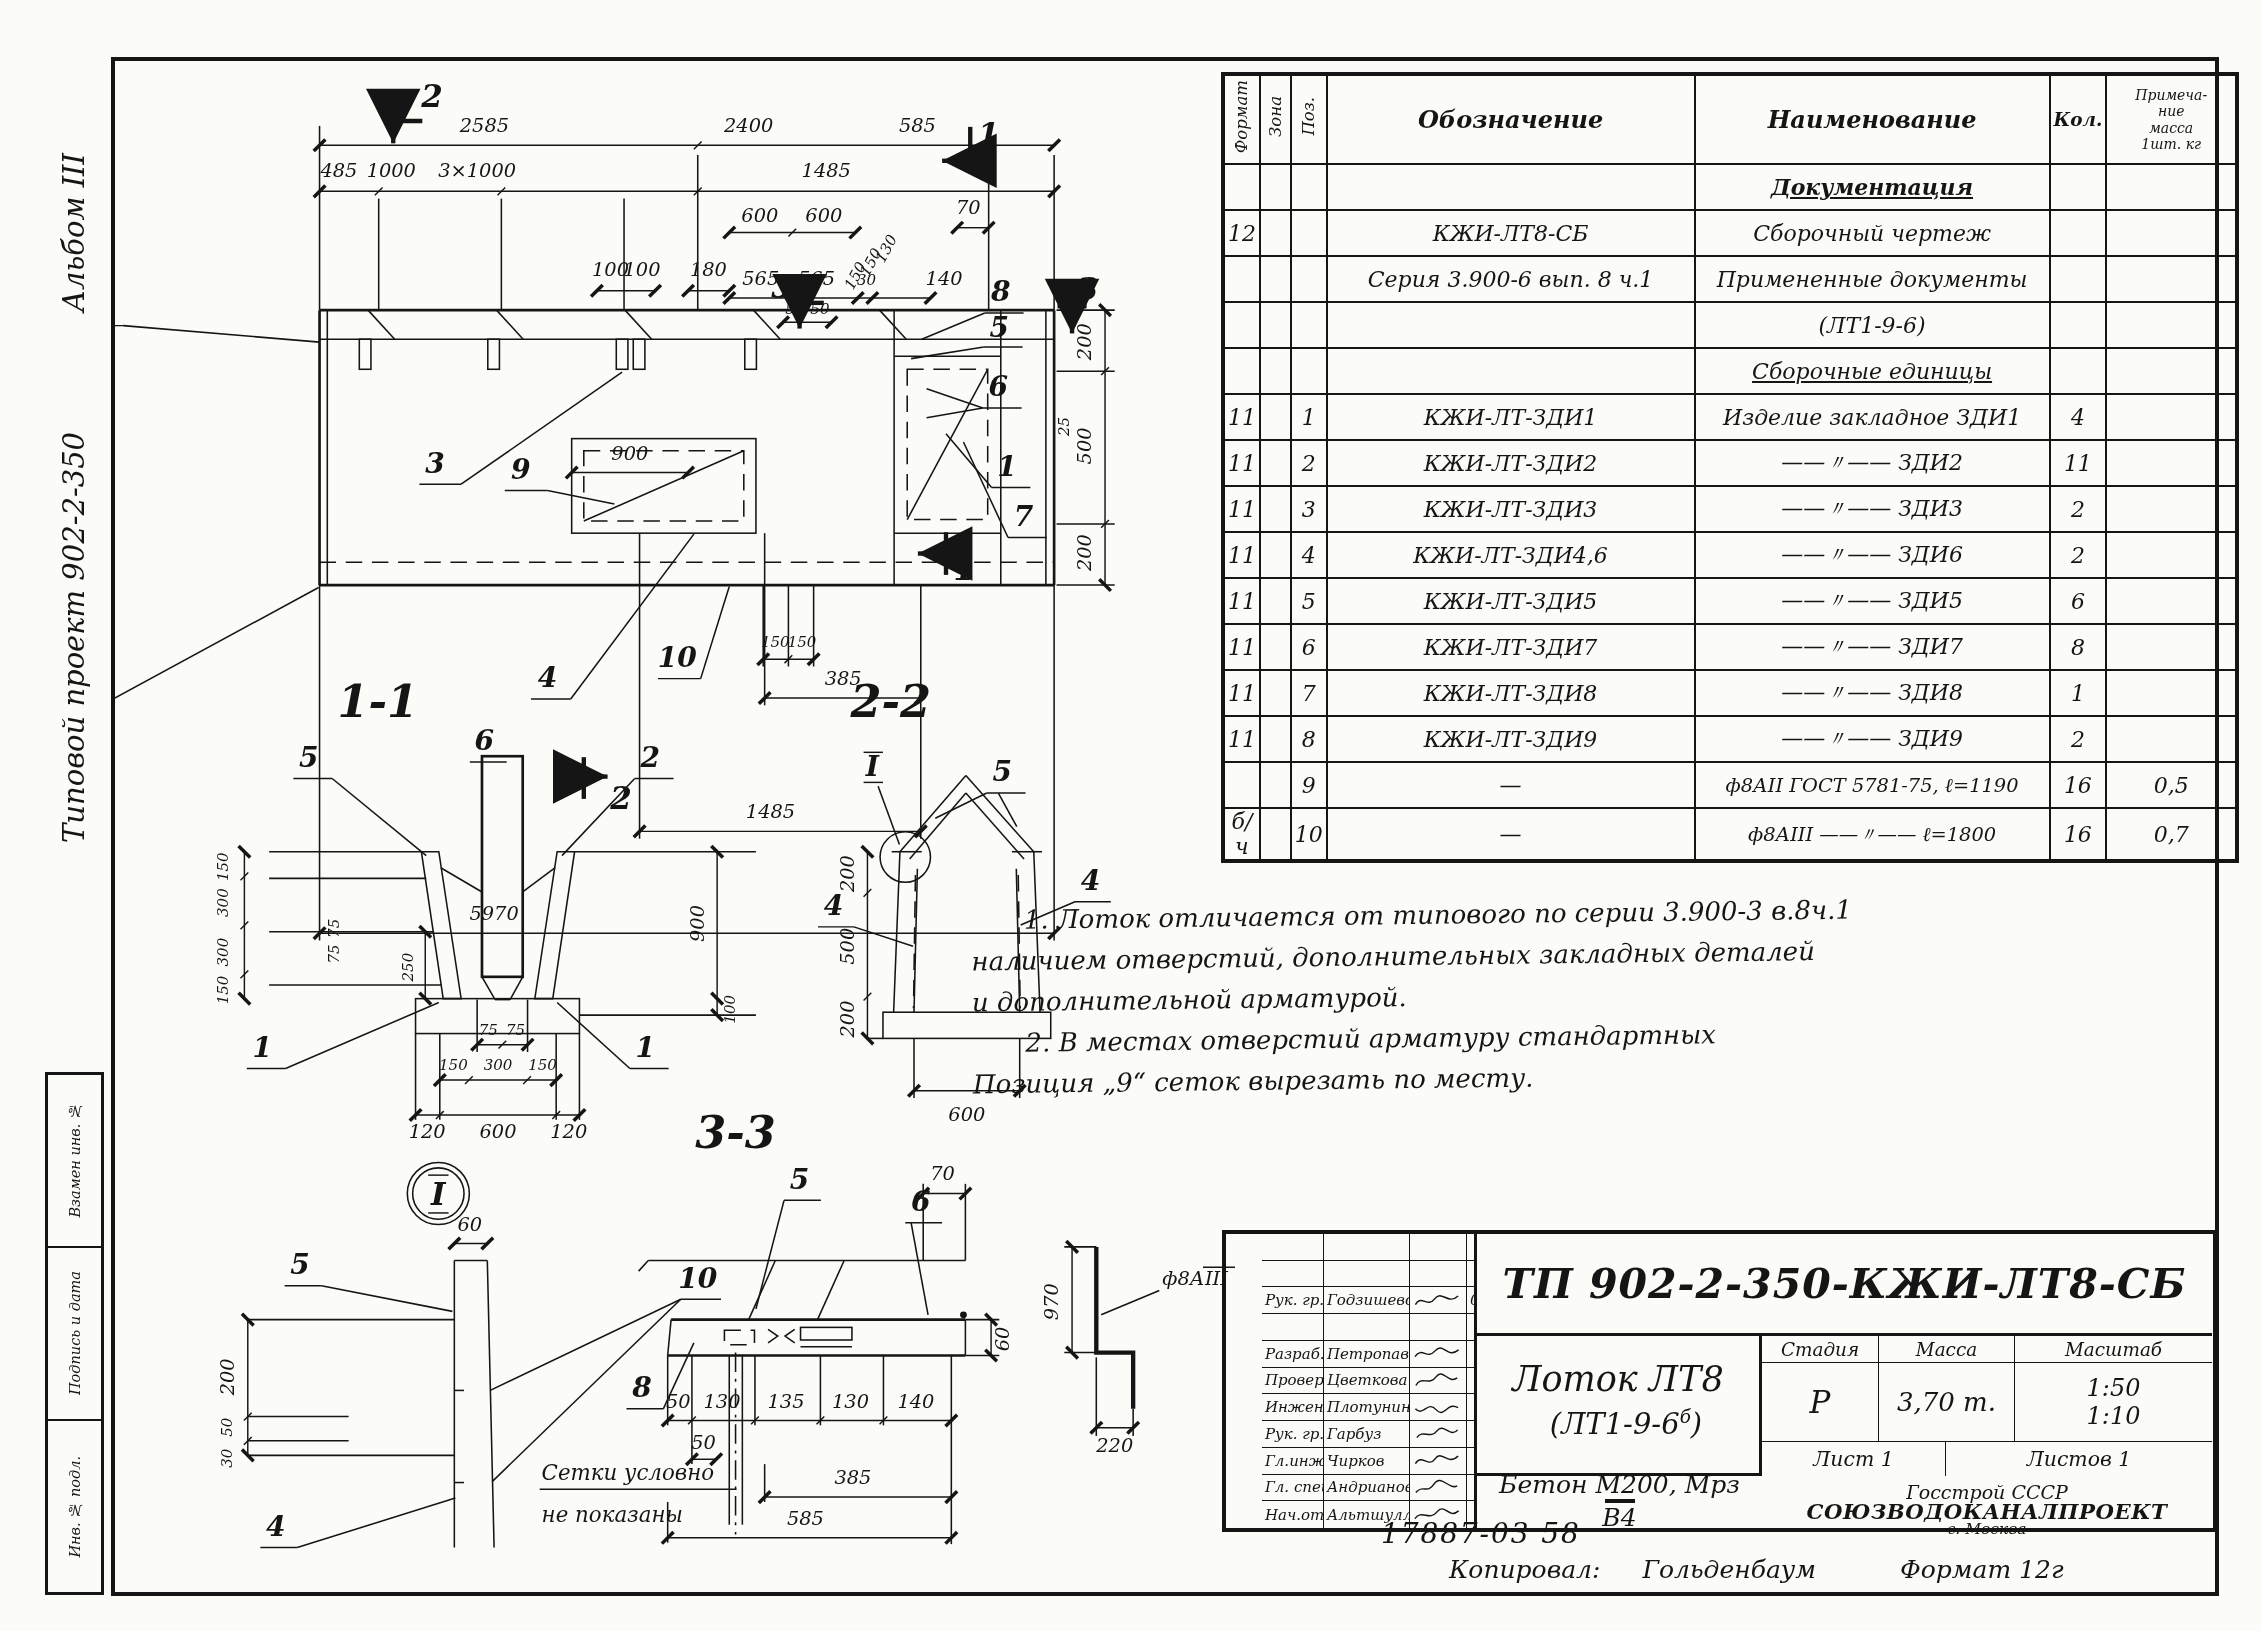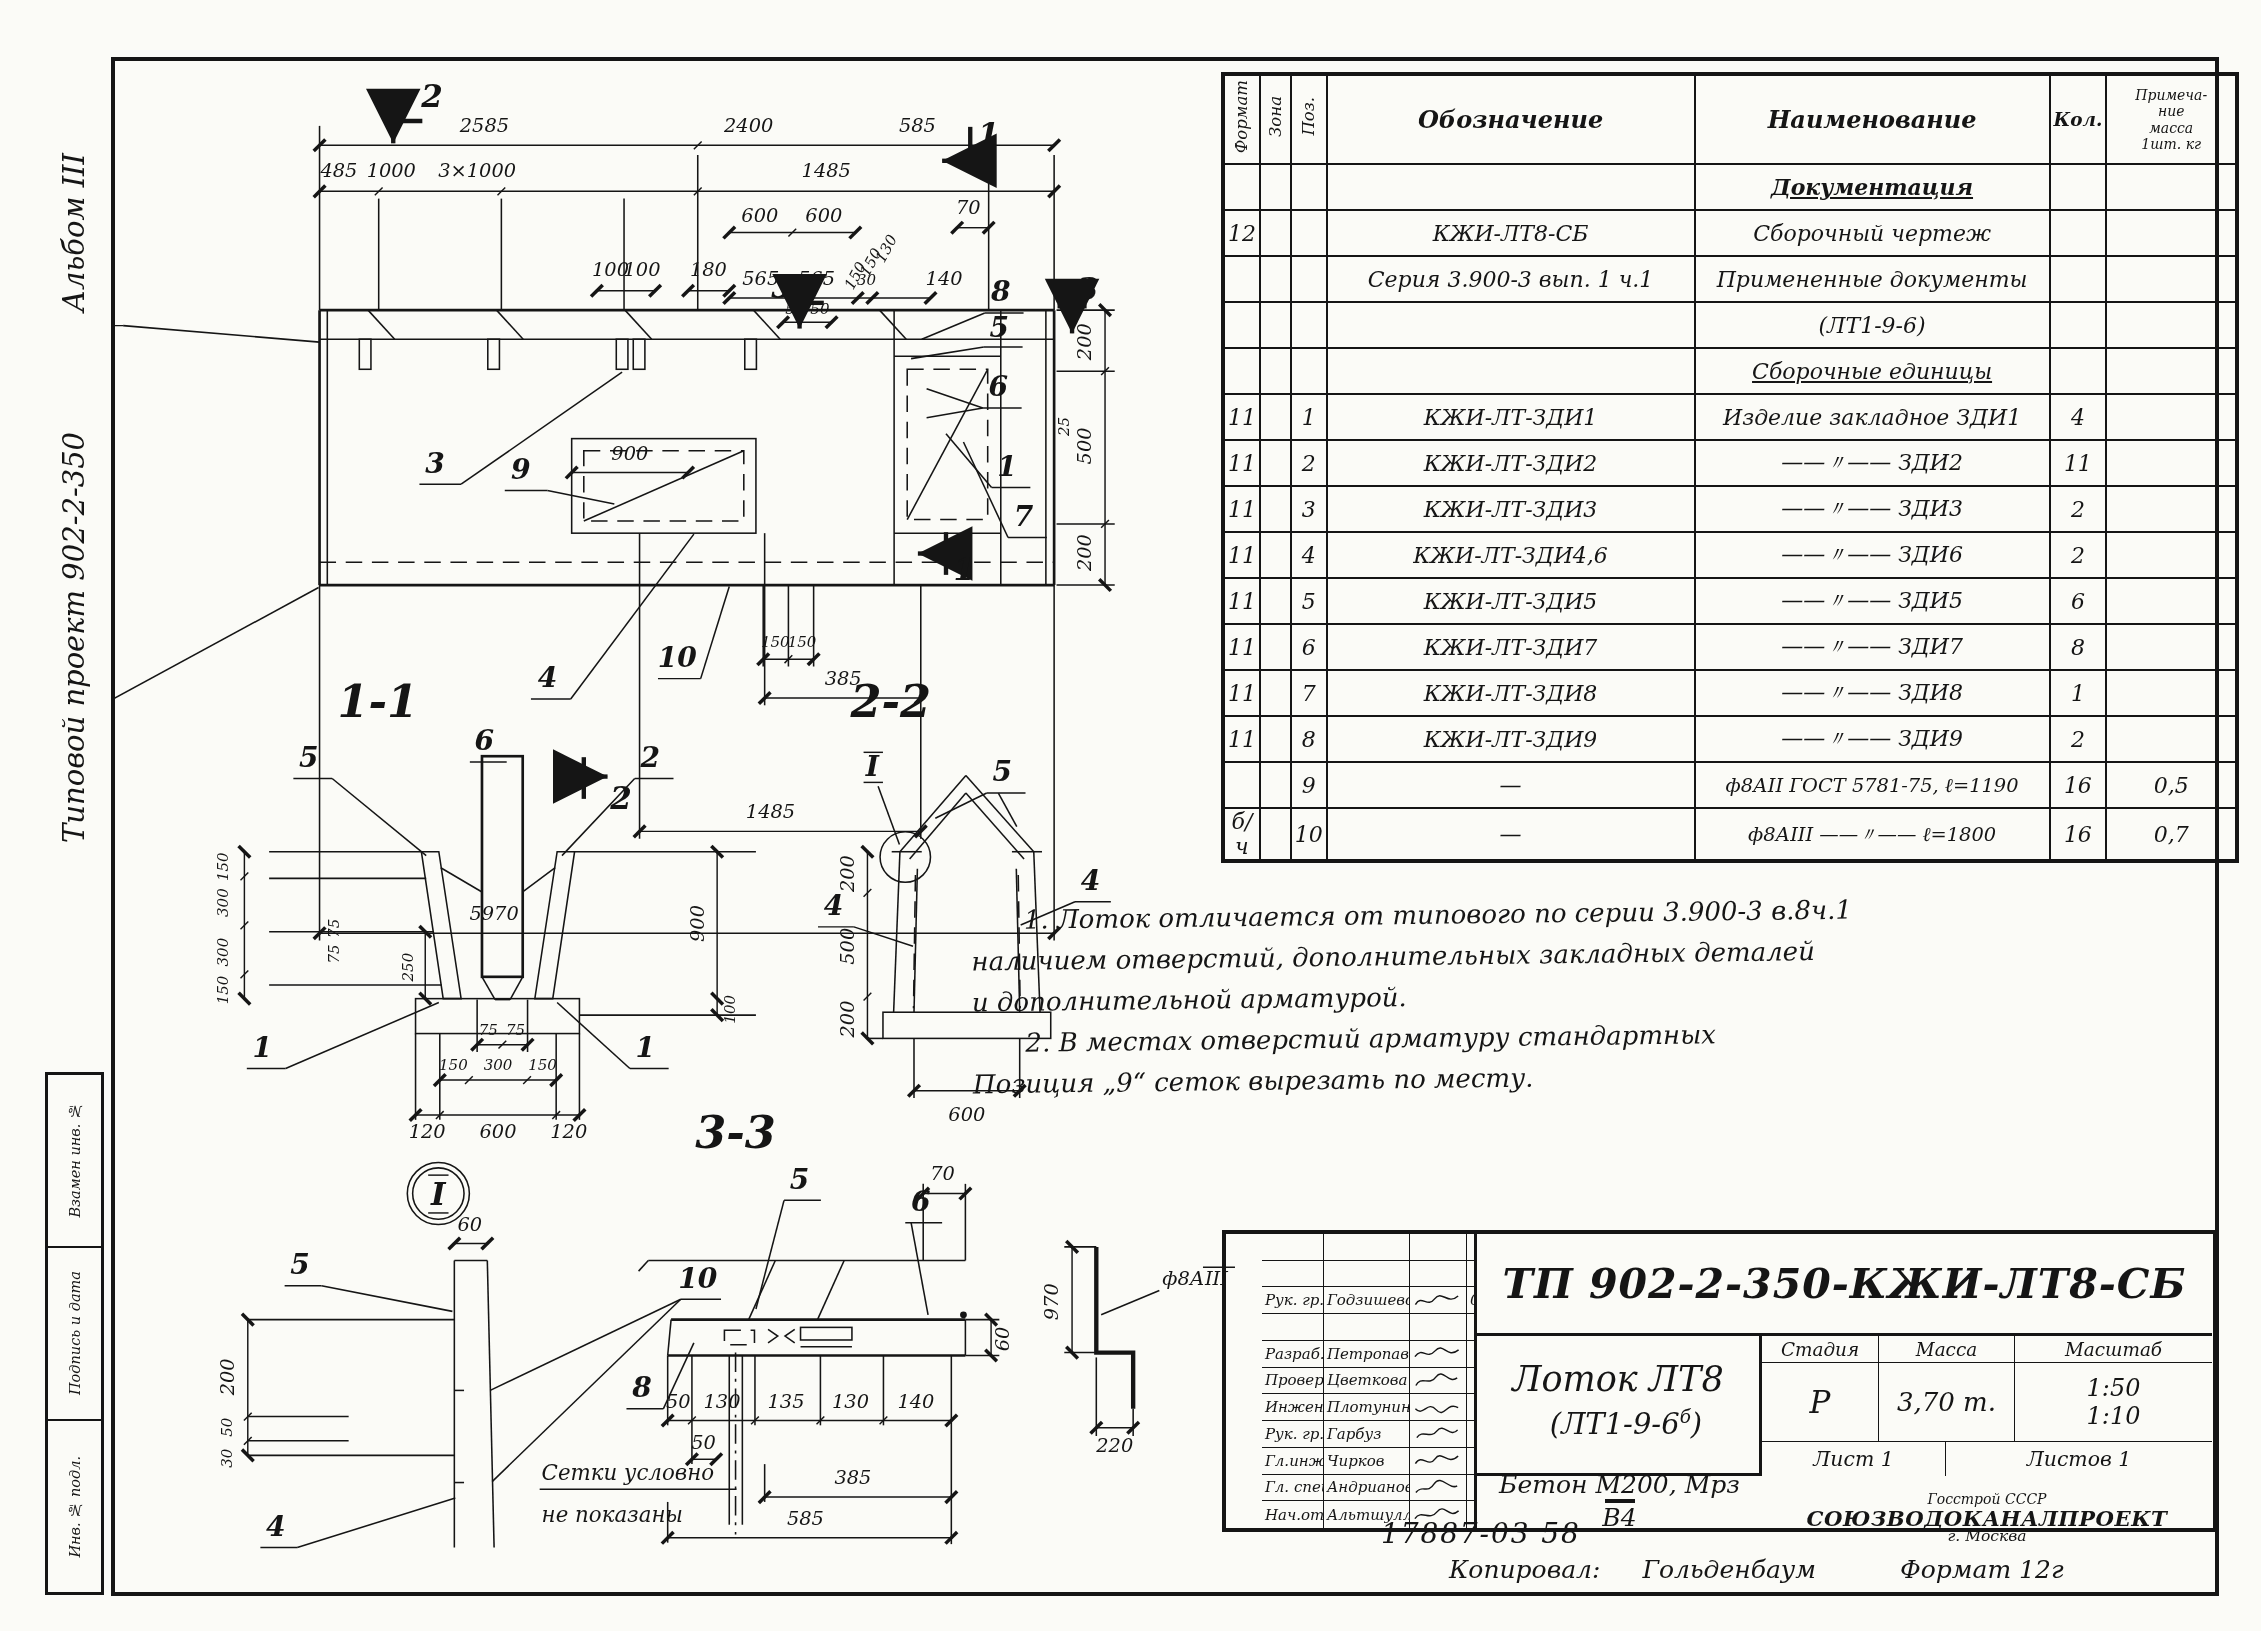--- a/index.html
+++ b/index.html
@@ -54,21 +54,21 @@
   .product .p1{font-size:35px;margin-top:23px;}
   .product .p2{font-size:29px;margin-top:6.8px;padding-left:16px;}
   .product sup{font-size:18.4px;}
   .material{left:251px;top:241px;width:285px;height:52px;display:flex;align-items:center;justify-content:center;font-size:25px;white-space:nowrap;flex-direction:column;}
   .mrzbox{display:inline-block;width:26px;height:21.3px;border:2.4px solid #151515;margin:0 6.8px;vertical-align:middle;}
   .stageblk{left:536px;top:102px;width:450px;height:140px;}
   .sbh{position:absolute;top:0;height:27px;display:flex;align-items:center;justify-content:center;font-size:18.4px;border-bottom:1.9px solid #151515;border-right:1.9px solid #151515;box-sizing:border-box;width:100%;}
   .sbv{position:absolute;top:27px;height:79px;display:flex;align-items:center;justify-content:center;border-right:1.9px solid #151515;border-bottom:1.9px solid #151515;box-sizing:border-box;flex-direction:column;}
   .listrow{position:absolute;top:106px;height:34px;display:flex;align-items:center;justify-content:center;font-size:20.4px;border-right:1.9px solid #151515;box-sizing:border-box;}
   .org{left:536px;top:241px;width:450px;height:52px;text-align:center;}
-  .org .o1{font-size:14px;line-height:17.5px;margin-top:16px;}
+  .org .o1{font-size:19px;line-height:17.5px;margin-top:9px;}
   .org .o2{font-size:21.3px;font-weight:bold;line-height:20.4px;letter-spacing:0.5px;}
   .org .o3{font-size:15.5px;line-height:14.5px;}
   .docnum{left:1381px;top:1517px;font-size:28px;font-style:italic;letter-spacing:1.9px;}
   .copied{left:1449px;top:1555px;font-size:25px;font-style:italic;}
   .fmt{left:1900px;top:1555px;font-size:25px;font-style:italic;}
 </style>
 </head>
 <body>
 
 <div class="sheet">
@@ -533,21 +533,21 @@
           <td></td>
           <td>КЖИ-ЛТ8-СБ</td>
           <td>Сборочный чертеж</td>
           <td></td>
           <td></td>
         </tr>
     <tr>
           <td></td>
           <td></td>
           <td></td>
-          <td>Серия 3.900-3 вып. 1 ч.1</td>
+          <td>Серия 3.900-6 вып. 8 ч.1</td>
           <td>Примененные документы</td>
           <td></td>
           <td></td>
         </tr>
     <tr>
           <td></td>
           <td></td>
           <td></td>
           <td></td>
           <td>(ЛТ1-9-6)</td>

